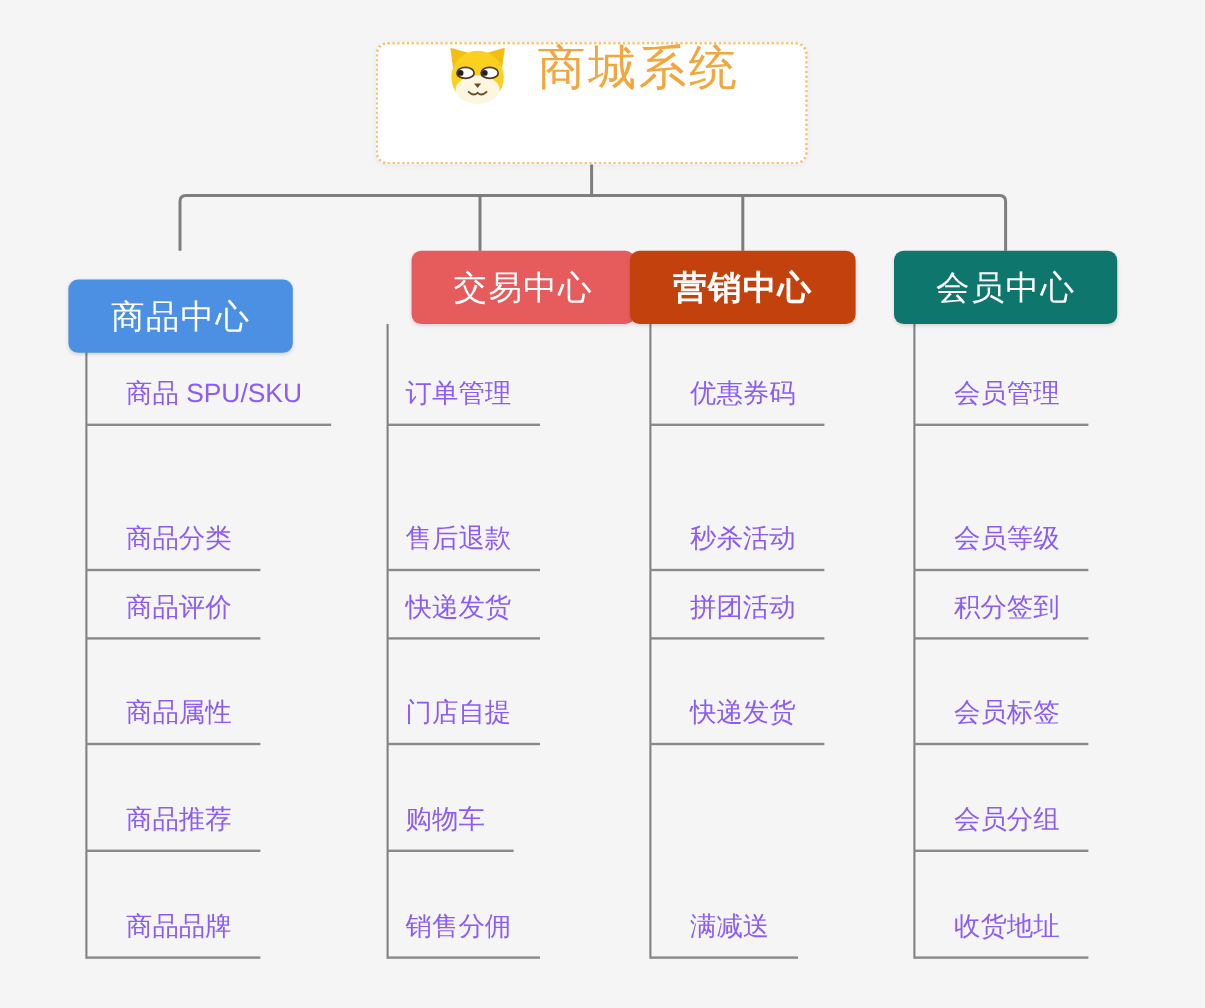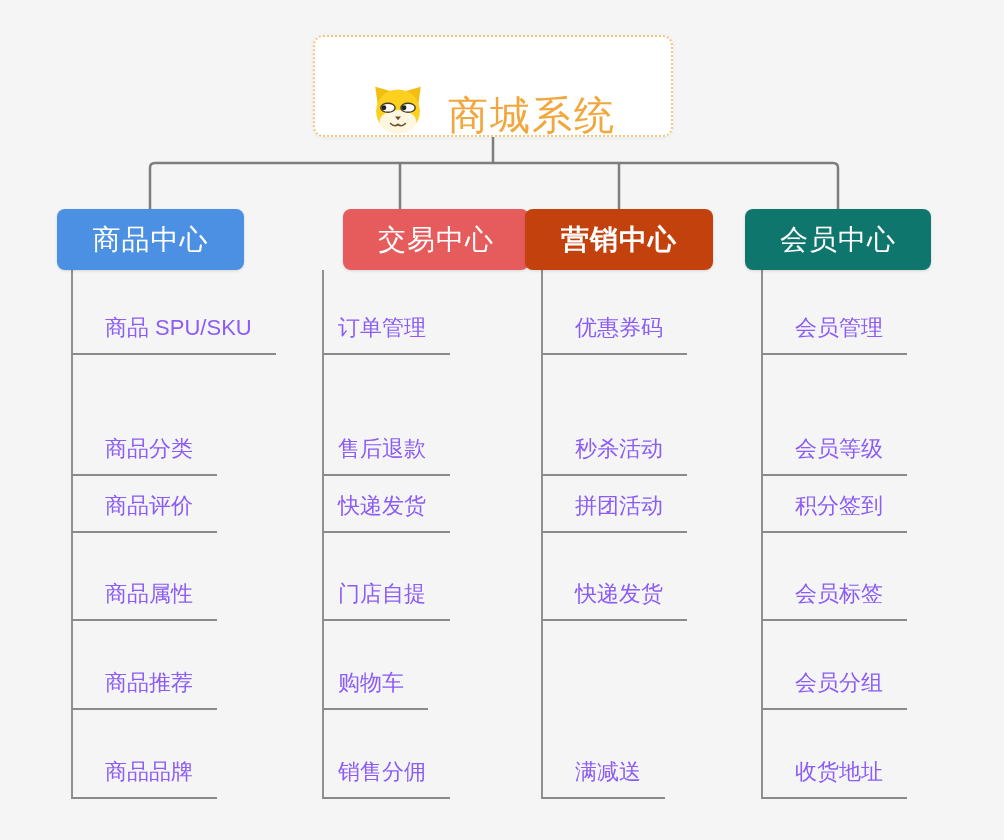--- a/index.html
+++ b/index.html
@@ -14,39 +14,39 @@
   }
   svg.wires { position: absolute; left: 0; top: 0; pointer-events: none; }
 
   
   .root-node {
     position: absolute; left: 313px; top: 35px;
     width: 360px; height: 102px; box-sizing: border-box;
     background: #ffffff;
     border: 2px dotted #f5c479;
     border-radius: 10px;
-    display: flex; align-items: flex-end; justify-content: center; gap: 22px;
+    display: flex; align-items: flex-start; justify-content: center; gap: 22px;
     box-shadow: 0 1px 4px rgba(0,0,0,0.05);
     cursor: default;
   }
   .root-label {
     font-size: 40px; color: #f1a73d; letter-spacing: 2px;
     line-height: 1;
   }
 
   
   .branch {
     position: absolute; top: 209px; height: 61px;
     border-radius: 8px; color: #ffffff; font-size: 28px;
     display: flex; align-items: center; justify-content: center;
     letter-spacing: 1px;
     box-shadow: 0 1px 3px rgba(0,0,0,0.12);
     cursor: default;
   }
-  .b0 { left: 57px;  width: 187px; }
+  .b0 { left: 57px;  width: 187px; margin-top: 24px; }
   .b1 { left: 307px; width: 186px; }
   .b2 { left: 525px; width: 188px; }
   .b3 { left: 745px; width: 186px; }
 
   
   .leaf {
     position: absolute; white-space: nowrap;
     font-size: 22px; color: #8b5cf6; line-height: 30px;
     padding: 0 24px 10px 33px;
     border-bottom: 2px solid #8a8a8a;

